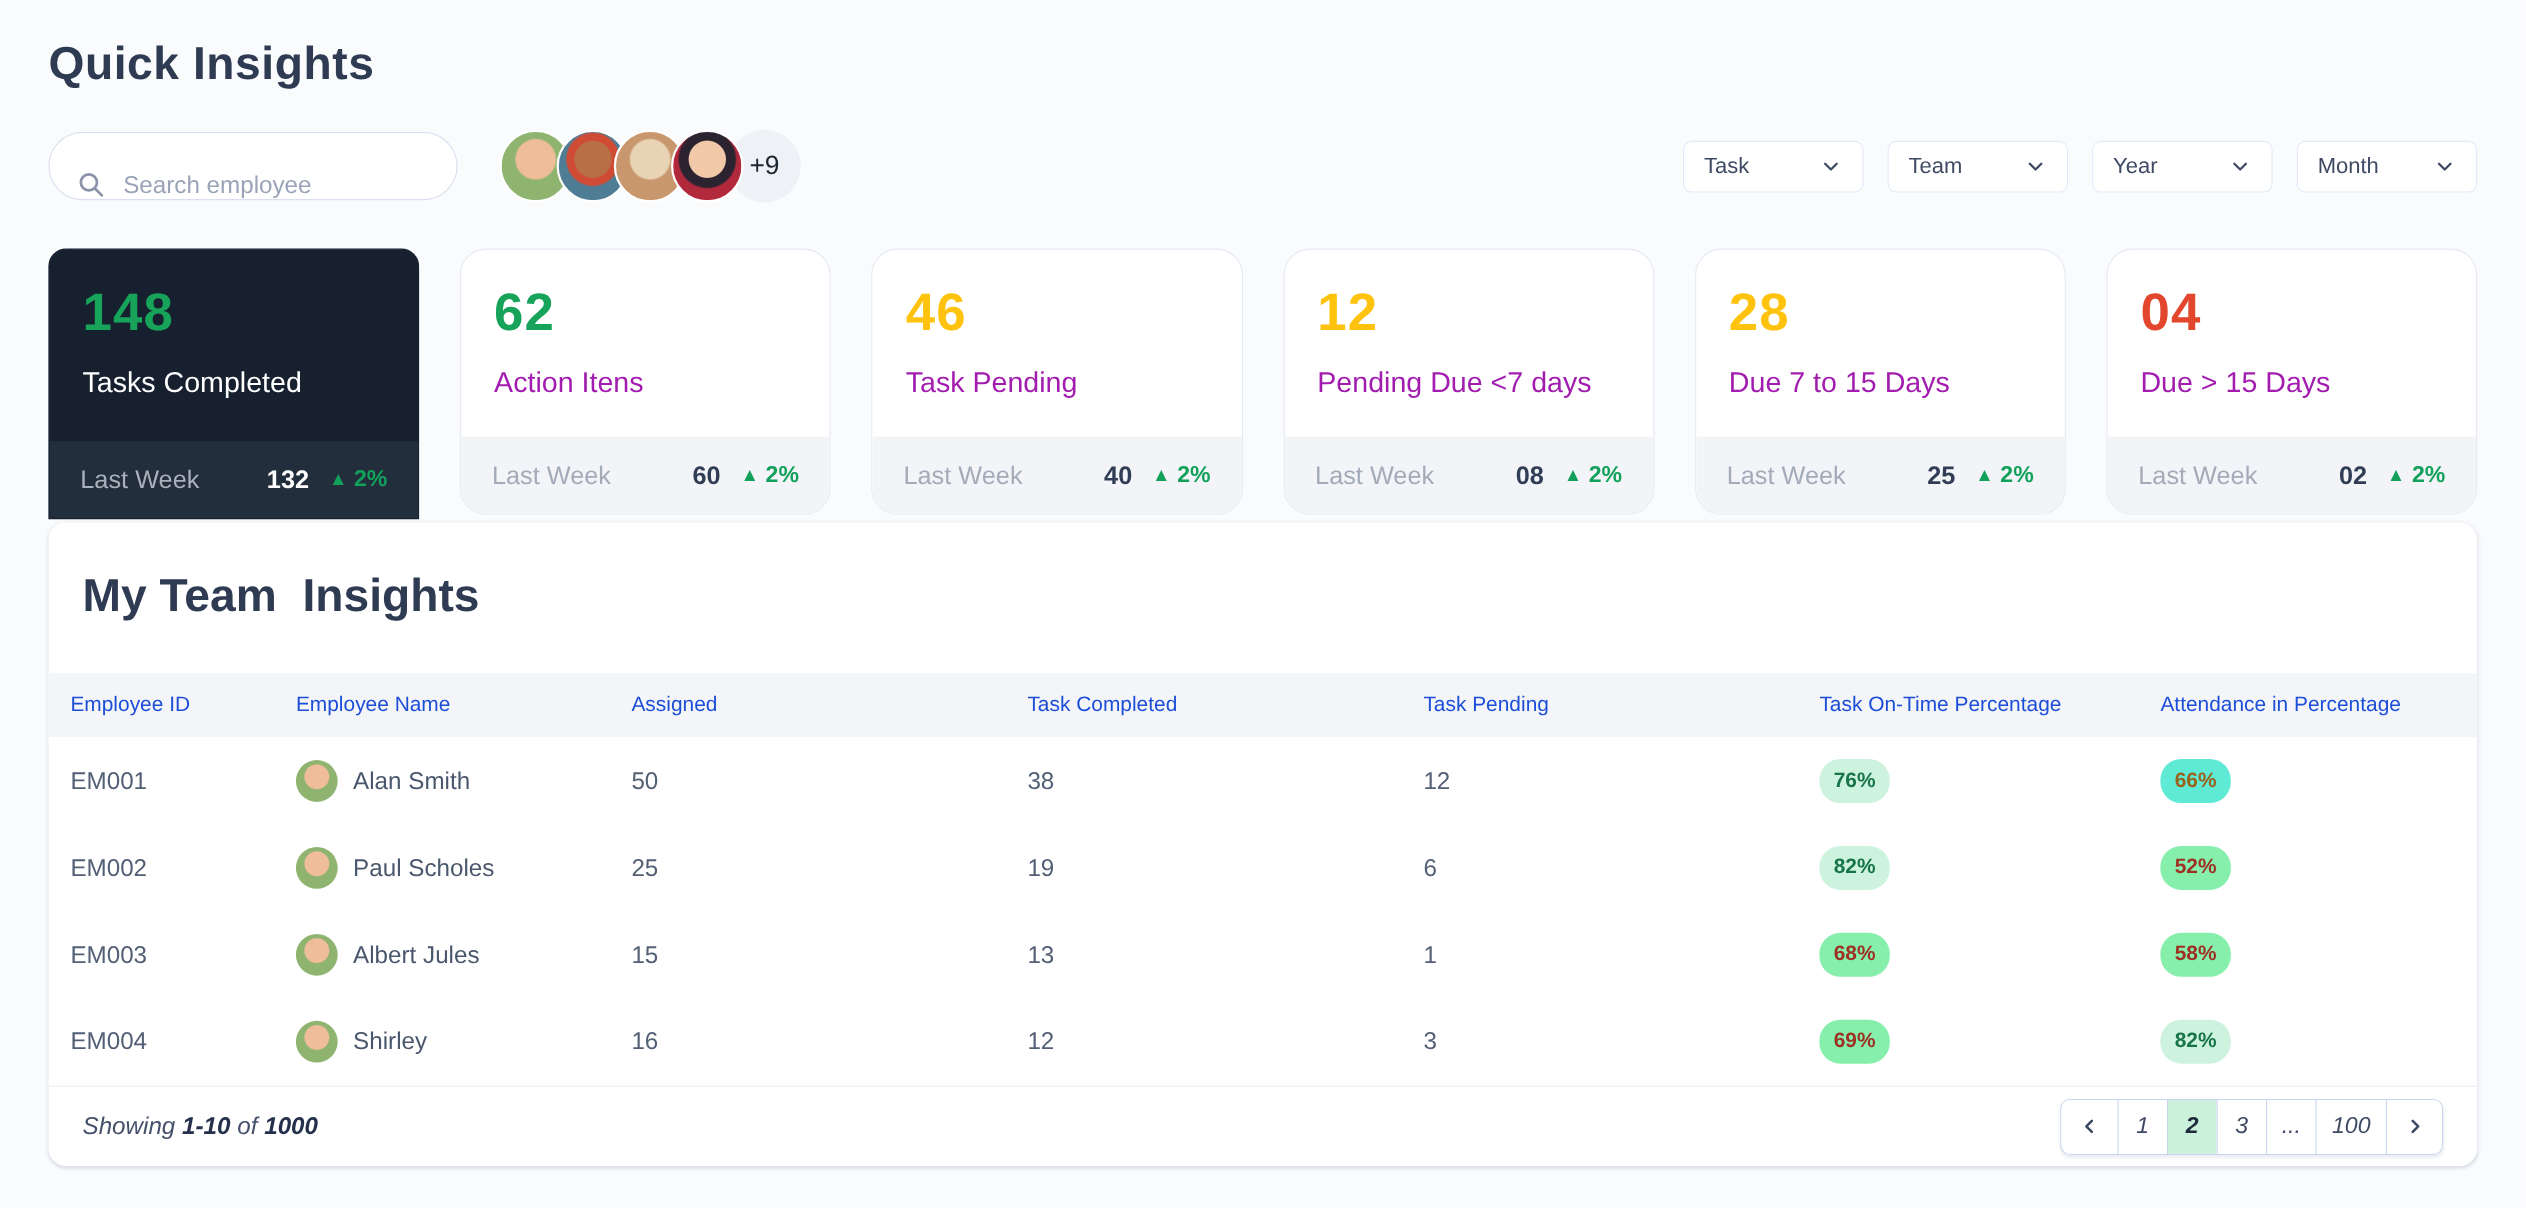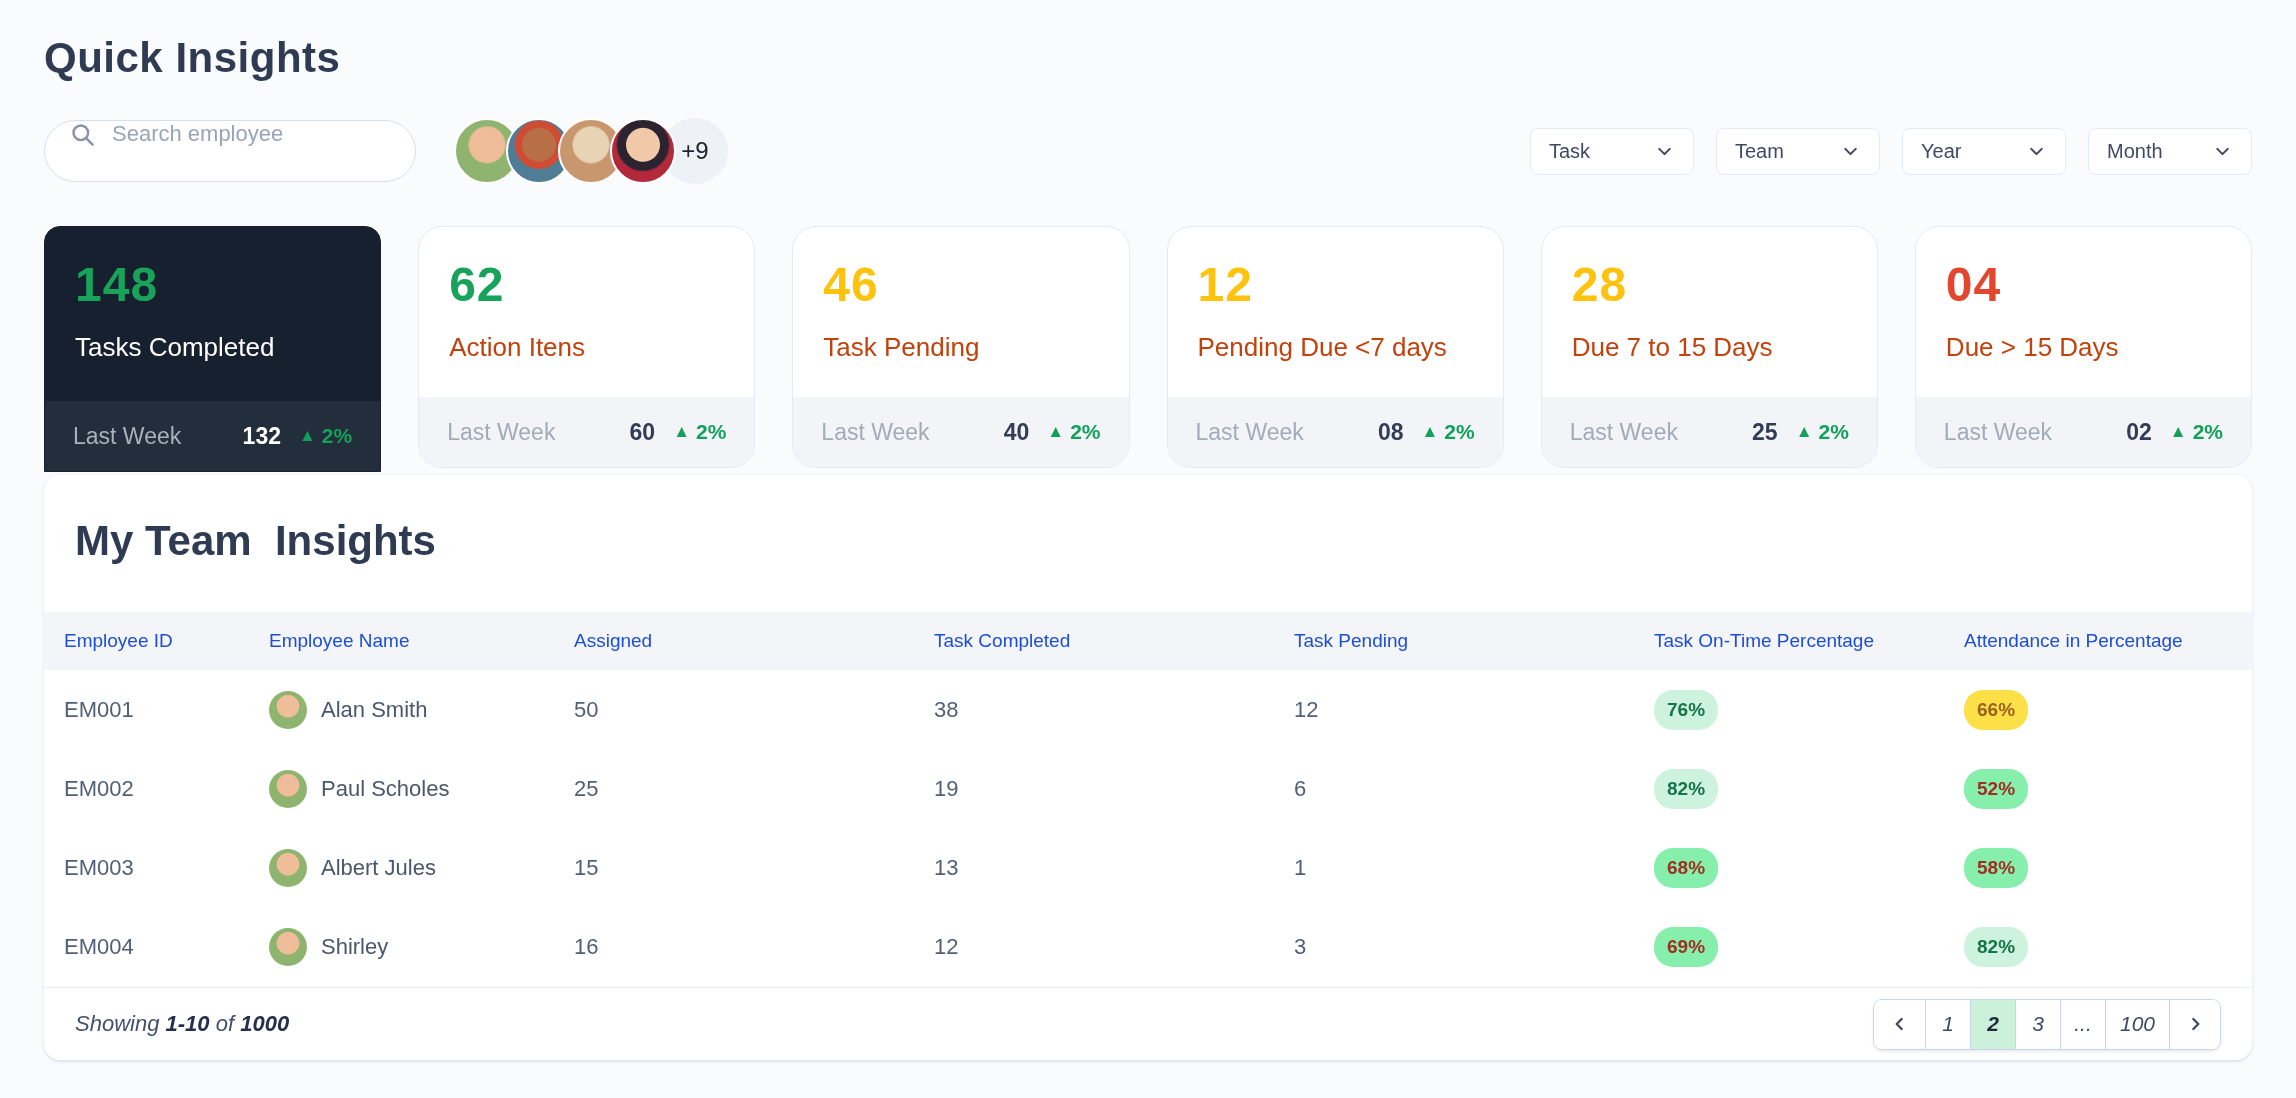--- a/index.html
+++ b/index.html
@@ -24,21 +24,21 @@
   .toolbar {
     margin-top:36px;
     display:flex;
     align-items:center;
   }
   .search-box {
     width:372px; height:62px;
     background:#fff;
     border:1.5px solid #d9def0;
     border-radius:32px;
-    display:flex; align-items:flex-start;
+    display:flex; align-items:flex-end;
     padding:0 24px;
   }
   .search-box svg { flex:0 0 auto; }
   .search-box input {
     border:none; outline:none; background:transparent;
     font-family:"Liberation Sans", sans-serif;
     font-size:22px; color:#3e4a63;
     margin-left:16px; width:100%;
   }
   .search-box input::placeholder { color:#9aa3b8; }
@@ -87,21 +87,21 @@
     flex:1;
     background:#fff;
     border:1.5px solid #e6e9f2;
     border-radius:24px;
     overflow:hidden;
     height:242px;
     display:flex; flex-direction:column;
   }
   .card-body { padding:30px 30px 0 30px; flex:1; }
   .card-value { font-size:48px; font-weight:bold; letter-spacing:1px; }
-  .card-label { margin-top:20px; font-size:26px; color:#c2410c; }
+  .card-label { margin-top:20px; font-size:26px; color:#a21caf; }
   .card-footer {
     height:70px;
     background:#f3f4f7;
     display:flex; align-items:center;
     padding:0 28px;
   }
   .lastweek-label { font-size:23px; color:#a3aab8; }
   .lastweek-value { margin-left:auto; font-size:23px; font-weight:bold; color:#313d55; }
   .up-arrow { font-size:17px; margin-left:18px; }
   .delta { font-size:21px; font-weight:bold; margin-left:6px; }
@@ -165,21 +165,21 @@
     background:radial-gradient(circle at 50% 40%, #f0bd9a 0 36%, #8fb470 40%);
   }
   .badge {
     display:inline-block;
     padding:9px 13px;
     border-radius:19px;
     font-size:19px;
     font-weight:bold;
   }
   .badge.tone-green  { background:#cdf3de; color:#177449; }
-  .badge.tone-yellow { background:#fde047; color:#9a621c; }
+  .badge.tone-yellow { background:#5eead4; color:#9a621c; }
   .badge.tone-red    { background:#86efac; color:#9e3023; }
 
   
   .panel-footer {
     height:73px;
     border-top:1.5px solid #e9ebf2;
     display:flex; align-items:center;
     padding:0 31px;
     font-size:22px; color:#44506a;font-style:italic;
   }

